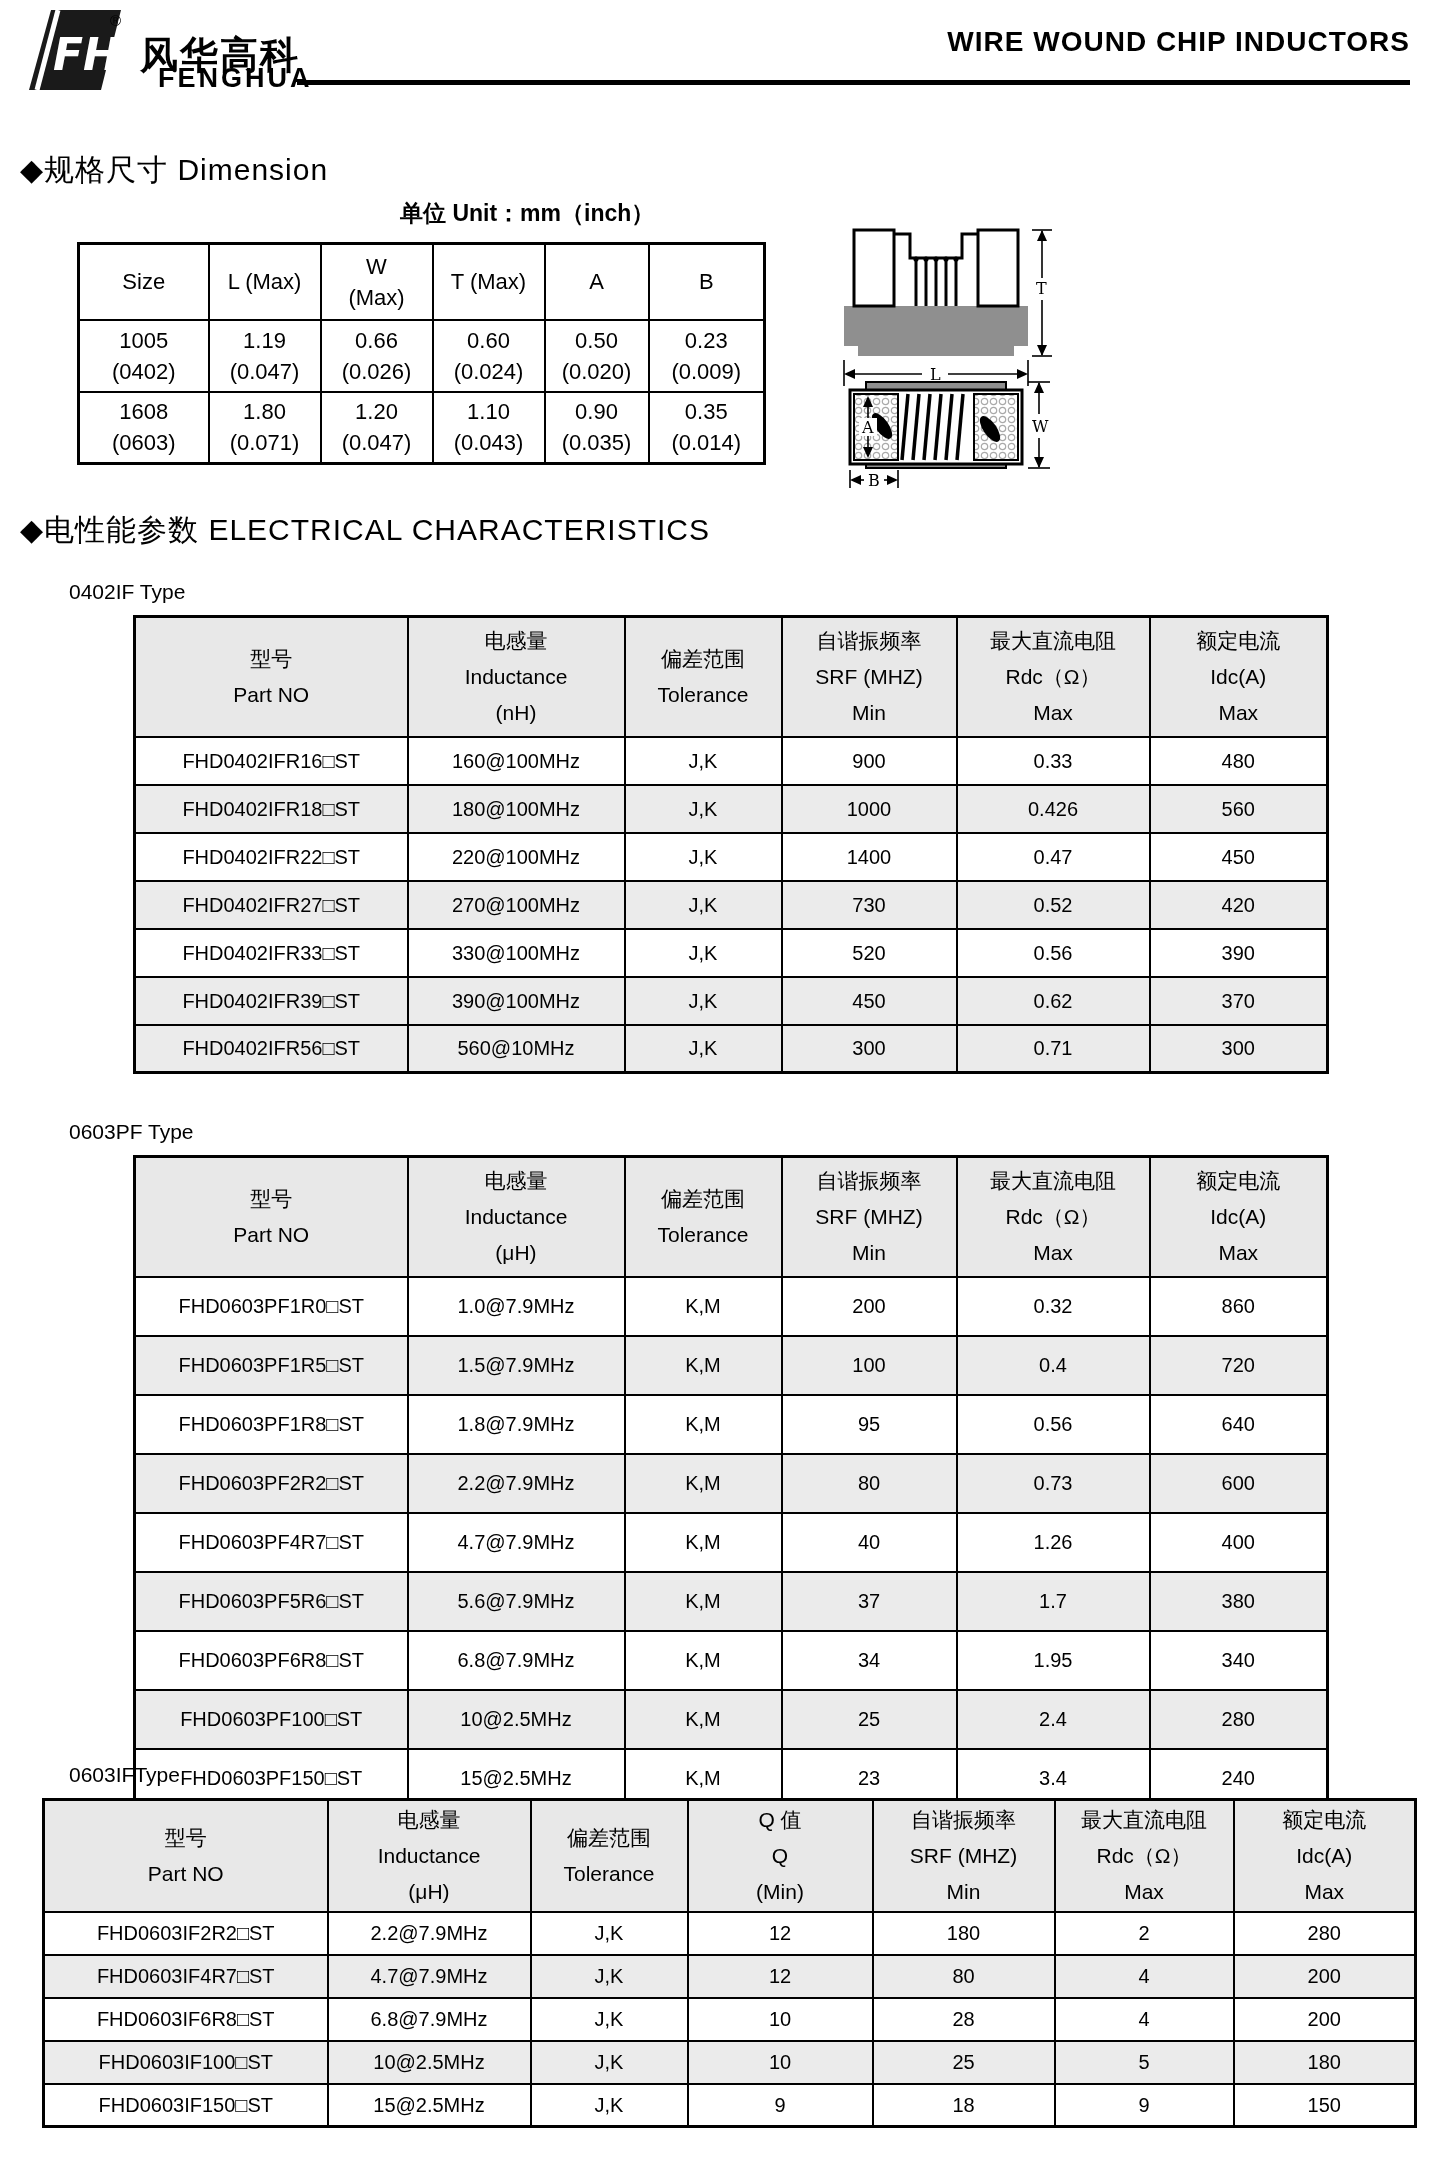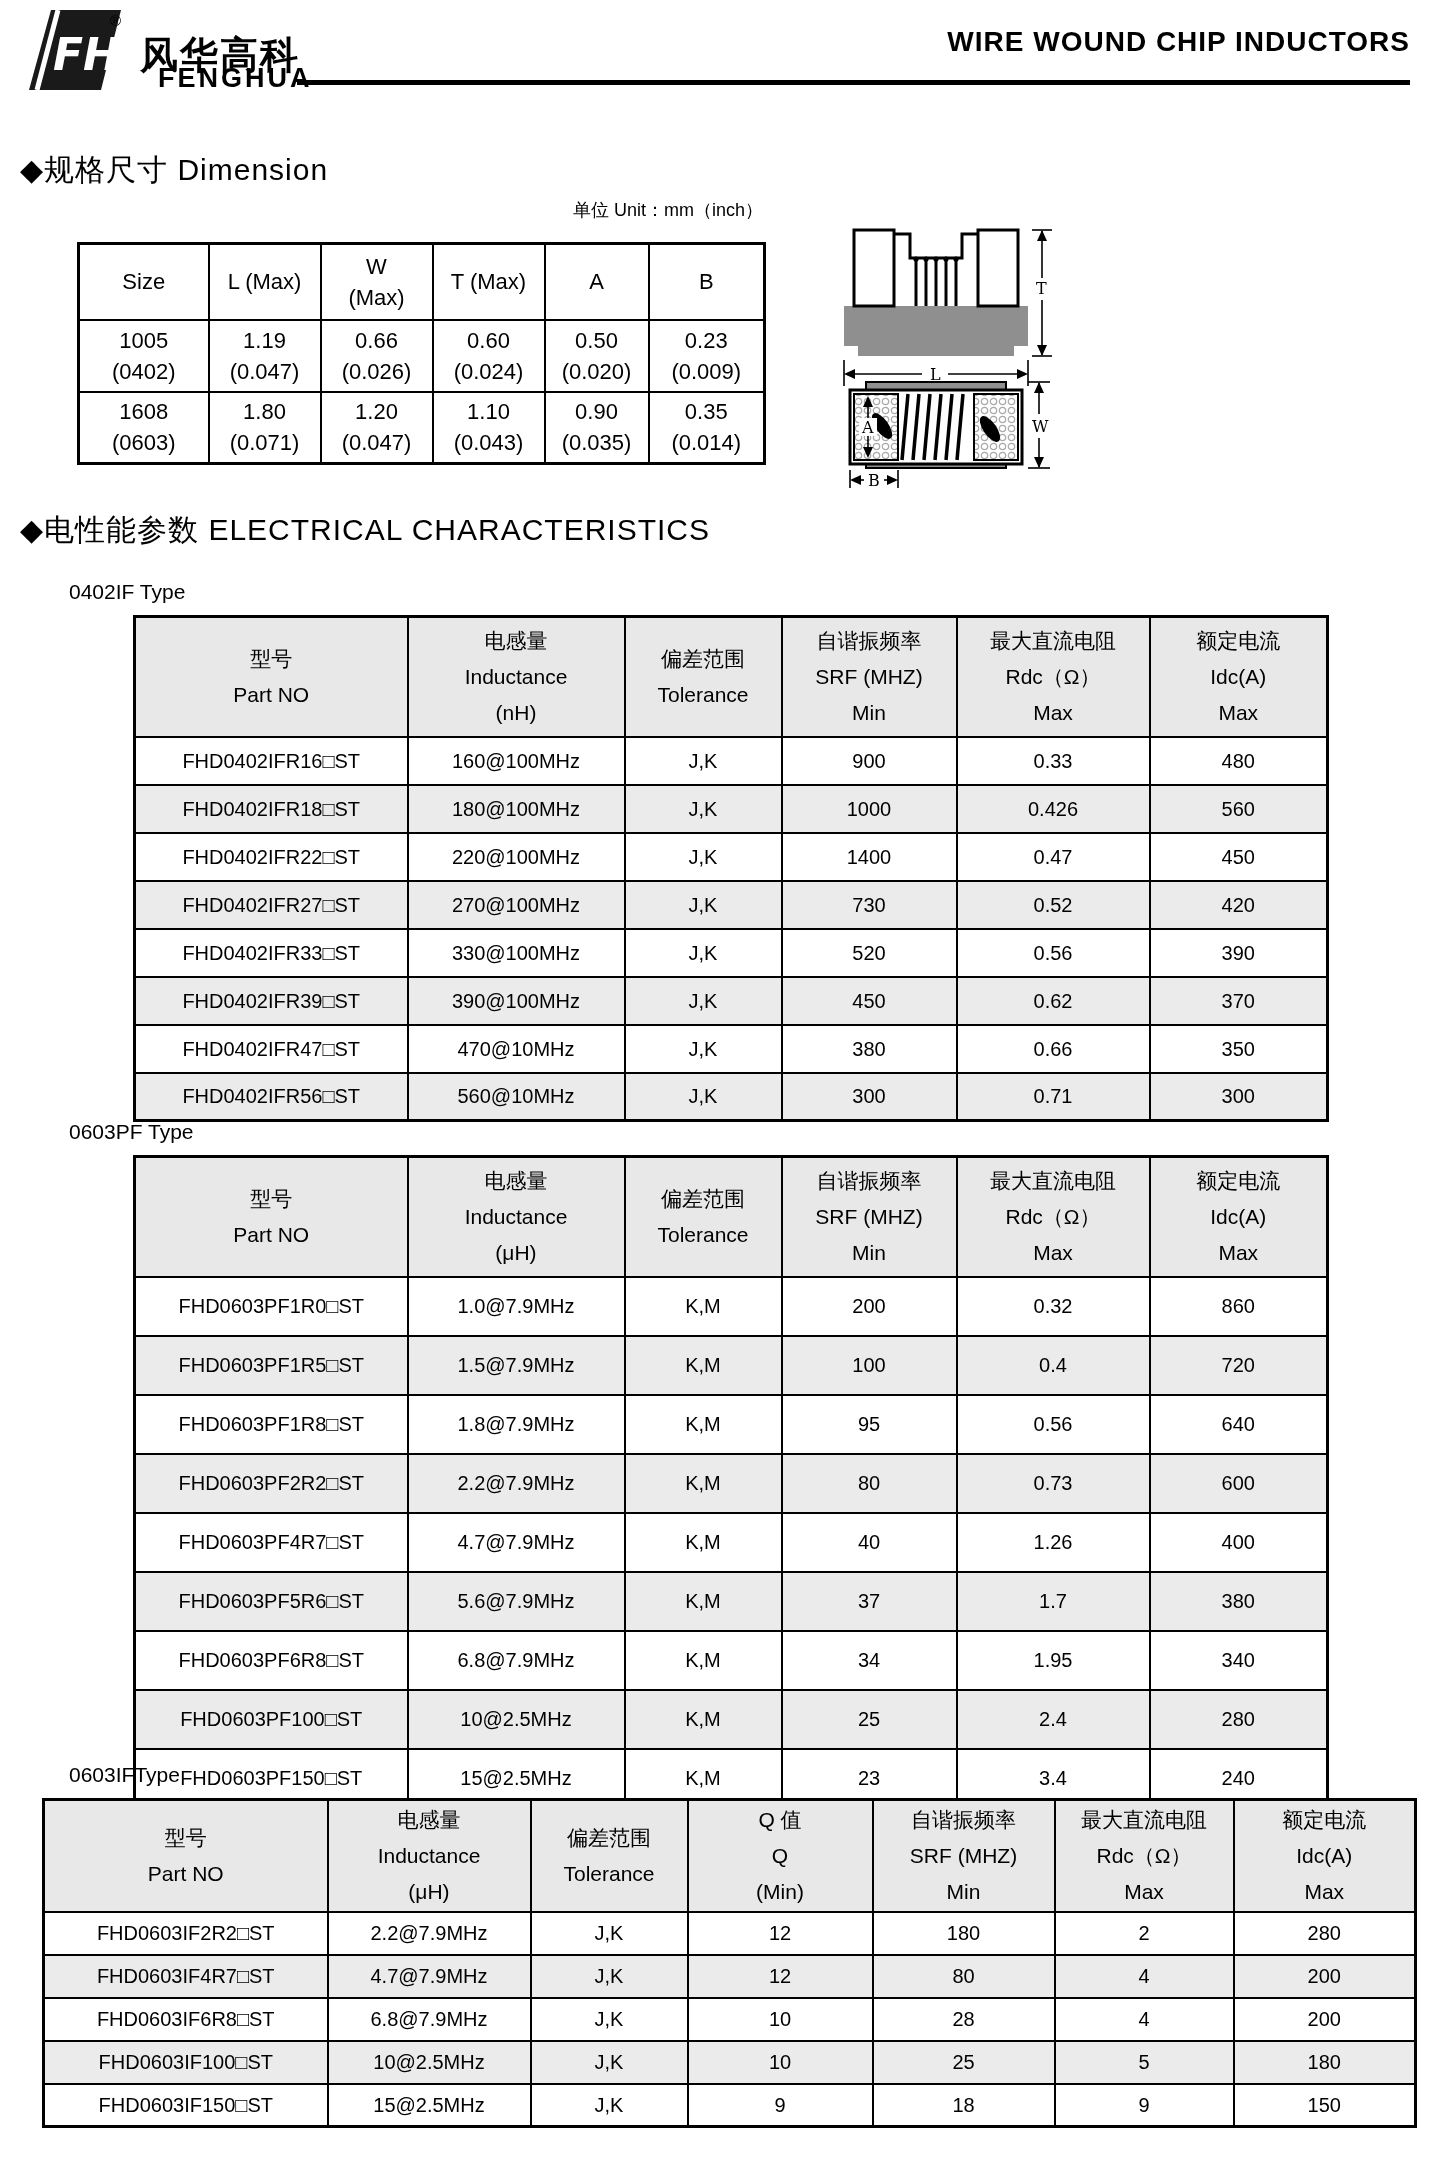--- a/index.html
+++ b/index.html
@@ -11,21 +11,21 @@
   .logo-cn{position:absolute;left:140px;top:22px;font-size:38px;font-weight:700;letter-spacing:2px;margin-top:8px;}
   .logo-en{position:absolute;left:158px;top:63px;font-size:27px;font-weight:700;letter-spacing:3px;}
   .reg-mark{position:absolute;left:110px;top:12px;font-size:15px;}
   .doc-title{position:absolute;right:25px;top:26px;font-size:28px;font-weight:700;letter-spacing:1px;}
   .divider{position:absolute;left:297px;top:80px;width:1113px;height:5px;background:#000;}
 
   
   .sec-heading{position:absolute;left:20px;font-size:30px;font-weight:400;letter-spacing:1px;}
   .h-dim{top:150px;}
   .h-elec{top:510px;}
-  .unit-note{position:absolute;left:400px;top:198px;width:363px;text-align:right;font-size:18px;}
+  .unit-note{position:absolute;left:400px;top:198px;width:363px;text-align:left;font-size:23px;font-weight:bold;}
   .type-label{position:absolute;font-size:21px;}
   .tl1{left:69px;top:580px;}
   .tl2{left:69px;top:1120px;}
   .tl3{left:69px;top:1763px;}
 
   
   table{border-collapse:collapse;table-layout:fixed;}
   table.bordered{border:3px solid #000;}
   table.bordered th,table.bordered td{border:2px solid #000;text-align:center;
        vertical-align:middle;padding:0;font-weight:400;overflow:hidden;}
@@ -415,40 +415,20 @@
           <td>
             <div>450</div>
           </td>
           <td>
             <div>0.62</div>
           </td>
           <td>
             <div>370</div>
           </td>
         </tr>
-        <tr>
-          <td>
-            <div>FHD0402IFR47□ST</div>
-          </td>
-          <td>
-            <div>470@10MHz</div>
-          </td>
-          <td>
-            <div>J,K</div>
-          </td>
-          <td>
-            <div>380</div>
-          </td>
-          <td>
-            <div>0.66</div>
-          </td>
-          <td>
-            <div>350</div>
-          </td>
-        </tr>
         <tr class="alt">
           <td>
             <div>FHD0402IFR56□ST</div>
           </td>
           <td>
             <div>560@10MHz</div>
           </td>
           <td>
             <div>J,K</div>
           </td>

